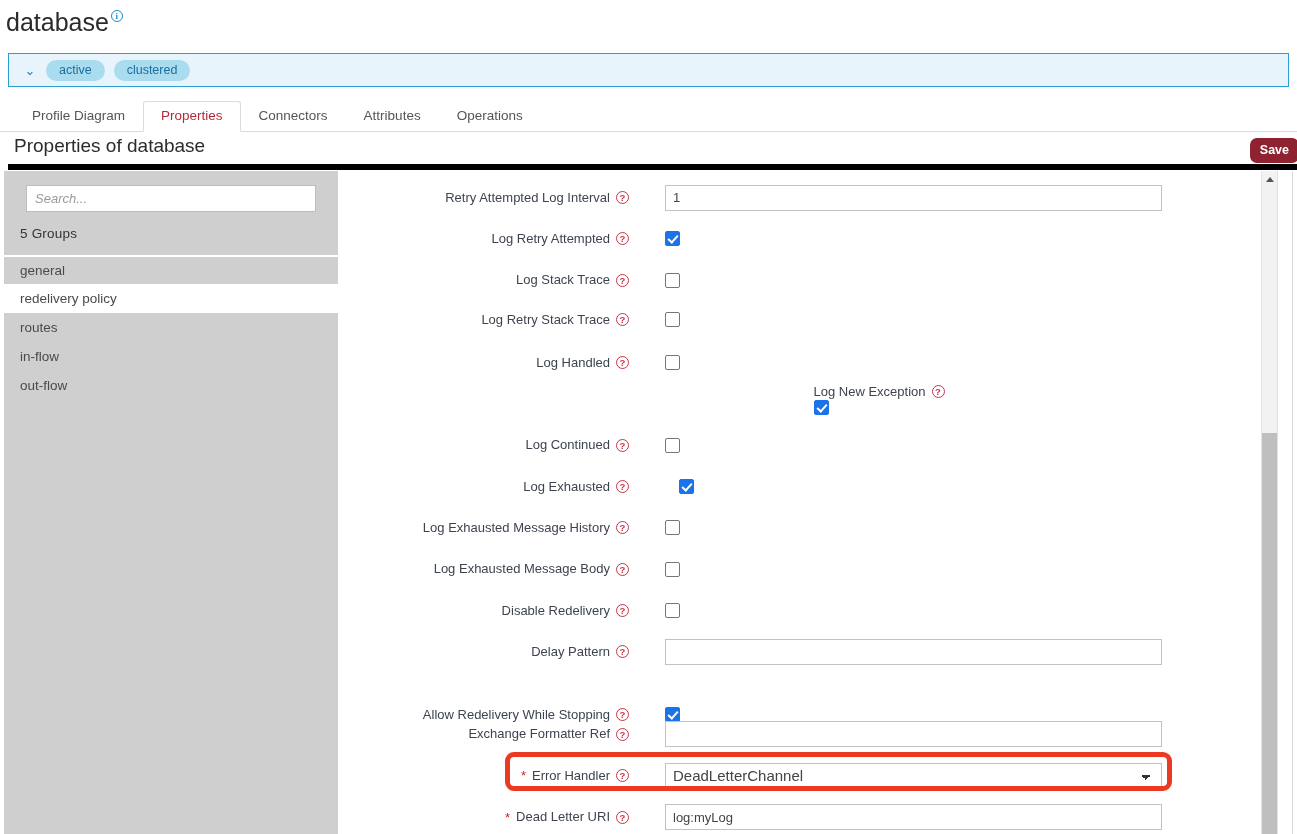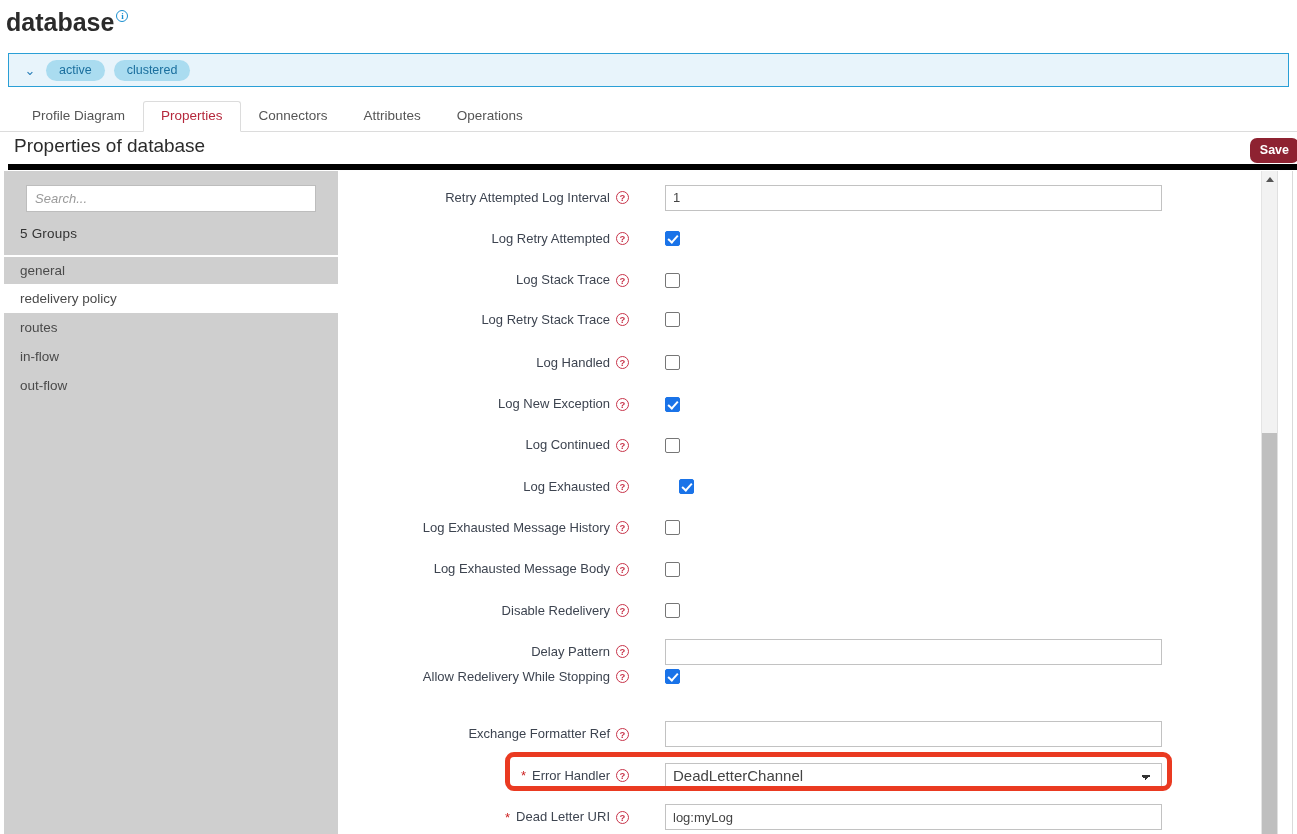--- a/index.html
+++ b/index.html
@@ -11,21 +11,21 @@
     overflow: hidden;
   }
   .page { position: relative; width: 1297px; height: 834px; background:#fff; }
 
   
   .title-row {
     position:absolute; left:6px; top:8px;
     display:flex; align-items:flex-start; gap:2px;
   }
   .page-title {
-    font-size: 25px; color:#2b2b2b; line-height:28px; font-weight:700;text-align:right;
+    font-size: 25px; color:#2b2b2b; line-height:28px; font-weight:400;text-align:right;
   }
   .info-icon {
     display:inline-block; width:12px; height:12px; border-radius:50%;
     border:1.5px solid #1a8fd0; color:#1a8fd0;
     font-size:9px; line-height:10px; text-align:center;
     font-weight:bold; margin-top:2px; font-family:"Liberation Serif", serif;
   }
 
   
   .status-bar {
@@ -273,21 +273,21 @@
         </div>
         <div class="form-row" style="top: 171.2px;">
           <div class="row-label">
             <span>Log Handled</span>
             <span class="help-icon">?</span>
           </div>
           <div class="field-area">
             <input type="checkbox" class="cb" style="">
           </div>
         </div>
-        <div class="form-row" style="top: 212.5px;">
+        <div class="form-row" style="top: 212.5px; flex-direction: column;">
           <div class="row-label">
             <span>Log New Exception</span>
             <span class="help-icon">?</span>
           </div>
           <div class="field-area">
             <input type="checkbox" class="cb" checked="" style="">
           </div>
         </div>
         <div class="form-row" style="top: 253.8px;">
           <div class="row-label">
@@ -336,21 +336,21 @@
         </div>
         <div class="form-row" style="top: 460.3px;">
           <div class="row-label">
             <span>Delay Pattern</span>
             <span class="help-icon">?</span>
           </div>
           <div class="field-area">
             <input type="text" class="text-input" style="">
           </div>
         </div>
-        <div class="form-row" style="top: 485px;">
+        <div class="form-row" style="top: 523px;">
           <div class="row-label">
             <span>Allow Redelivery While Stopping</span>
             <span class="help-icon">?</span>
           </div>
           <div class="field-area">
             <input type="checkbox" class="cb" checked="" style="">
           </div>
         </div>
         <div class="form-row" style="top: 542.9px;">
           <div class="row-label">

